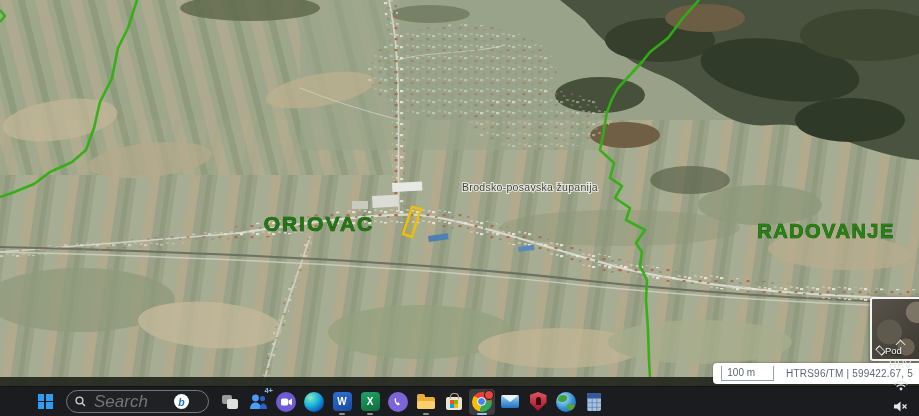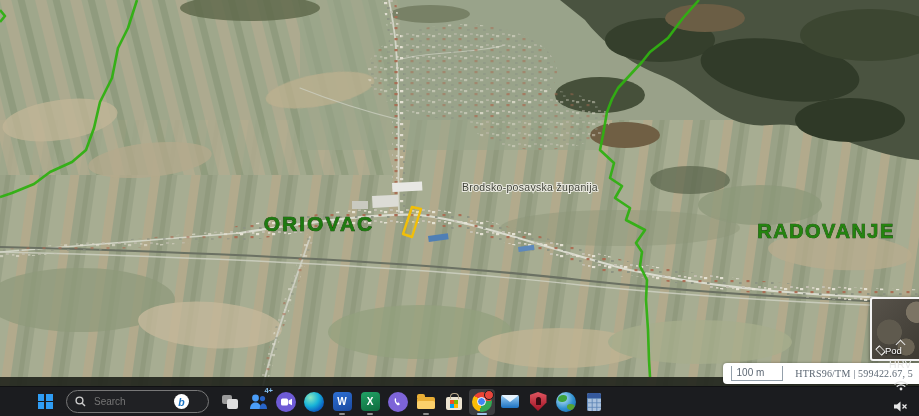--- a/index.html
+++ b/index.html
@@ -9,21 +9,21 @@
   
   .map{position:absolute;top:0;left:0;width:919px;height:386px;overflow:hidden;}
   .map svg{display:block;}
 
   
   .statusbar{position:absolute;right:-16px;bottom:2px;height:21px;background:#ffffff;
              border-radius:4px;display:flex;align-items:center;gap:12px;
              padding:0 22px 0 8px;box-shadow:0 0 3px rgba(0,0,0,.35);}
   .scaleline{font-size:10px;color:#5c6773;border:1px solid #94a0ab;border-top:none;
              padding:1px 18px 2px 5px;line-height:11px;white-space:nowrap;}
-  .coords{font-size:10px;color:#5c6773;white-space:nowrap;letter-spacing:.2px;font-family:Liberation Serif, serif;}
+  .coords{font-size:10px;color:#5c6773;white-space:nowrap;letter-spacing:.2px;}
 
   
   .basemap{position:absolute;right:-17px;bottom:25px;width:62px;height:60px;
            border:2px solid #f4f4f4;border-radius:3px;box-shadow:0 1px 4px rgba(0,0,0,.45);
            background-color:#4a463c;
            background-image:radial-gradient(circle at 72% 22%, #7c7464 0 16%, rgba(0,0,0,0) 17%),
                             radial-gradient(circle at 28% 55%, #5f5a4e 0 22%, rgba(0,0,0,0) 23%),
                             radial-gradient(circle at 55% 80%, #6a6354 0 14%, rgba(0,0,0,0) 15%),
                             linear-gradient(135deg,#57524a,#3a372f);}
   .basemap-label{position:absolute;left:4px;bottom:3px;display:flex;align-items:center;
@@ -40,22 +40,22 @@
   .dash{position:absolute;bottom:0;left:50%;transform:translateX(-50%);
         width:6px;height:2px;border-radius:1px;background:#8d8d8d;}
   .app.active .dash{width:10px;background:#9fc4e8;}
 
   .start-glyph{width:15px;height:15px;display:grid;grid-template-columns:1fr 1fr;
                grid-template-rows:1fr 1fr;gap:1.5px;}
   .start-glyph span{background:#2f9df4;}
 
   .search{height:21px;width:130px;border-radius:12px;background:#202124;margin:0 6px;
           border:1px solid #787878;display:flex;align-items:center;padding:0 3px 0 8px;gap:6px;flex:none;}
-  .search input{background:transparent;border:none;outline:none;color:#cfcfcf;font-size:10px;
-                width:72px;font-family:"Liberation Sans",sans-serif;}
+  .search input{background:transparent;border:none;outline:none;color:#cfcfcf;font-size:17px;
+                width:72px;font-family:"Liberation Sans",sans-serif;font-style:italic;}
   .bing{width:15px;height:15px;border-radius:50%;background:#fff;color:#1a73c4;font-weight:bold;
         font-size:10.5px;display:flex;align-items:center;justify-content:center;font-style:italic;flex:none;}
 
   .tv{position:relative;width:16px;height:14px;}
   .tv::before{content:"";position:absolute;left:0;top:0;width:10px;height:9px;background:#9a9a9a;border-radius:2px;}
   .tv::after{content:"";position:absolute;right:0;bottom:0;width:11px;height:10px;background:#dedede;border-radius:2px;}
 
   .badge{position:absolute;top:-2px;right:-3px;font-size:7.5px;color:#86c1f2;background:#1b1c1f;
          border-radius:5px;padding:0 1px;line-height:8px;font-weight:bold;}
 

